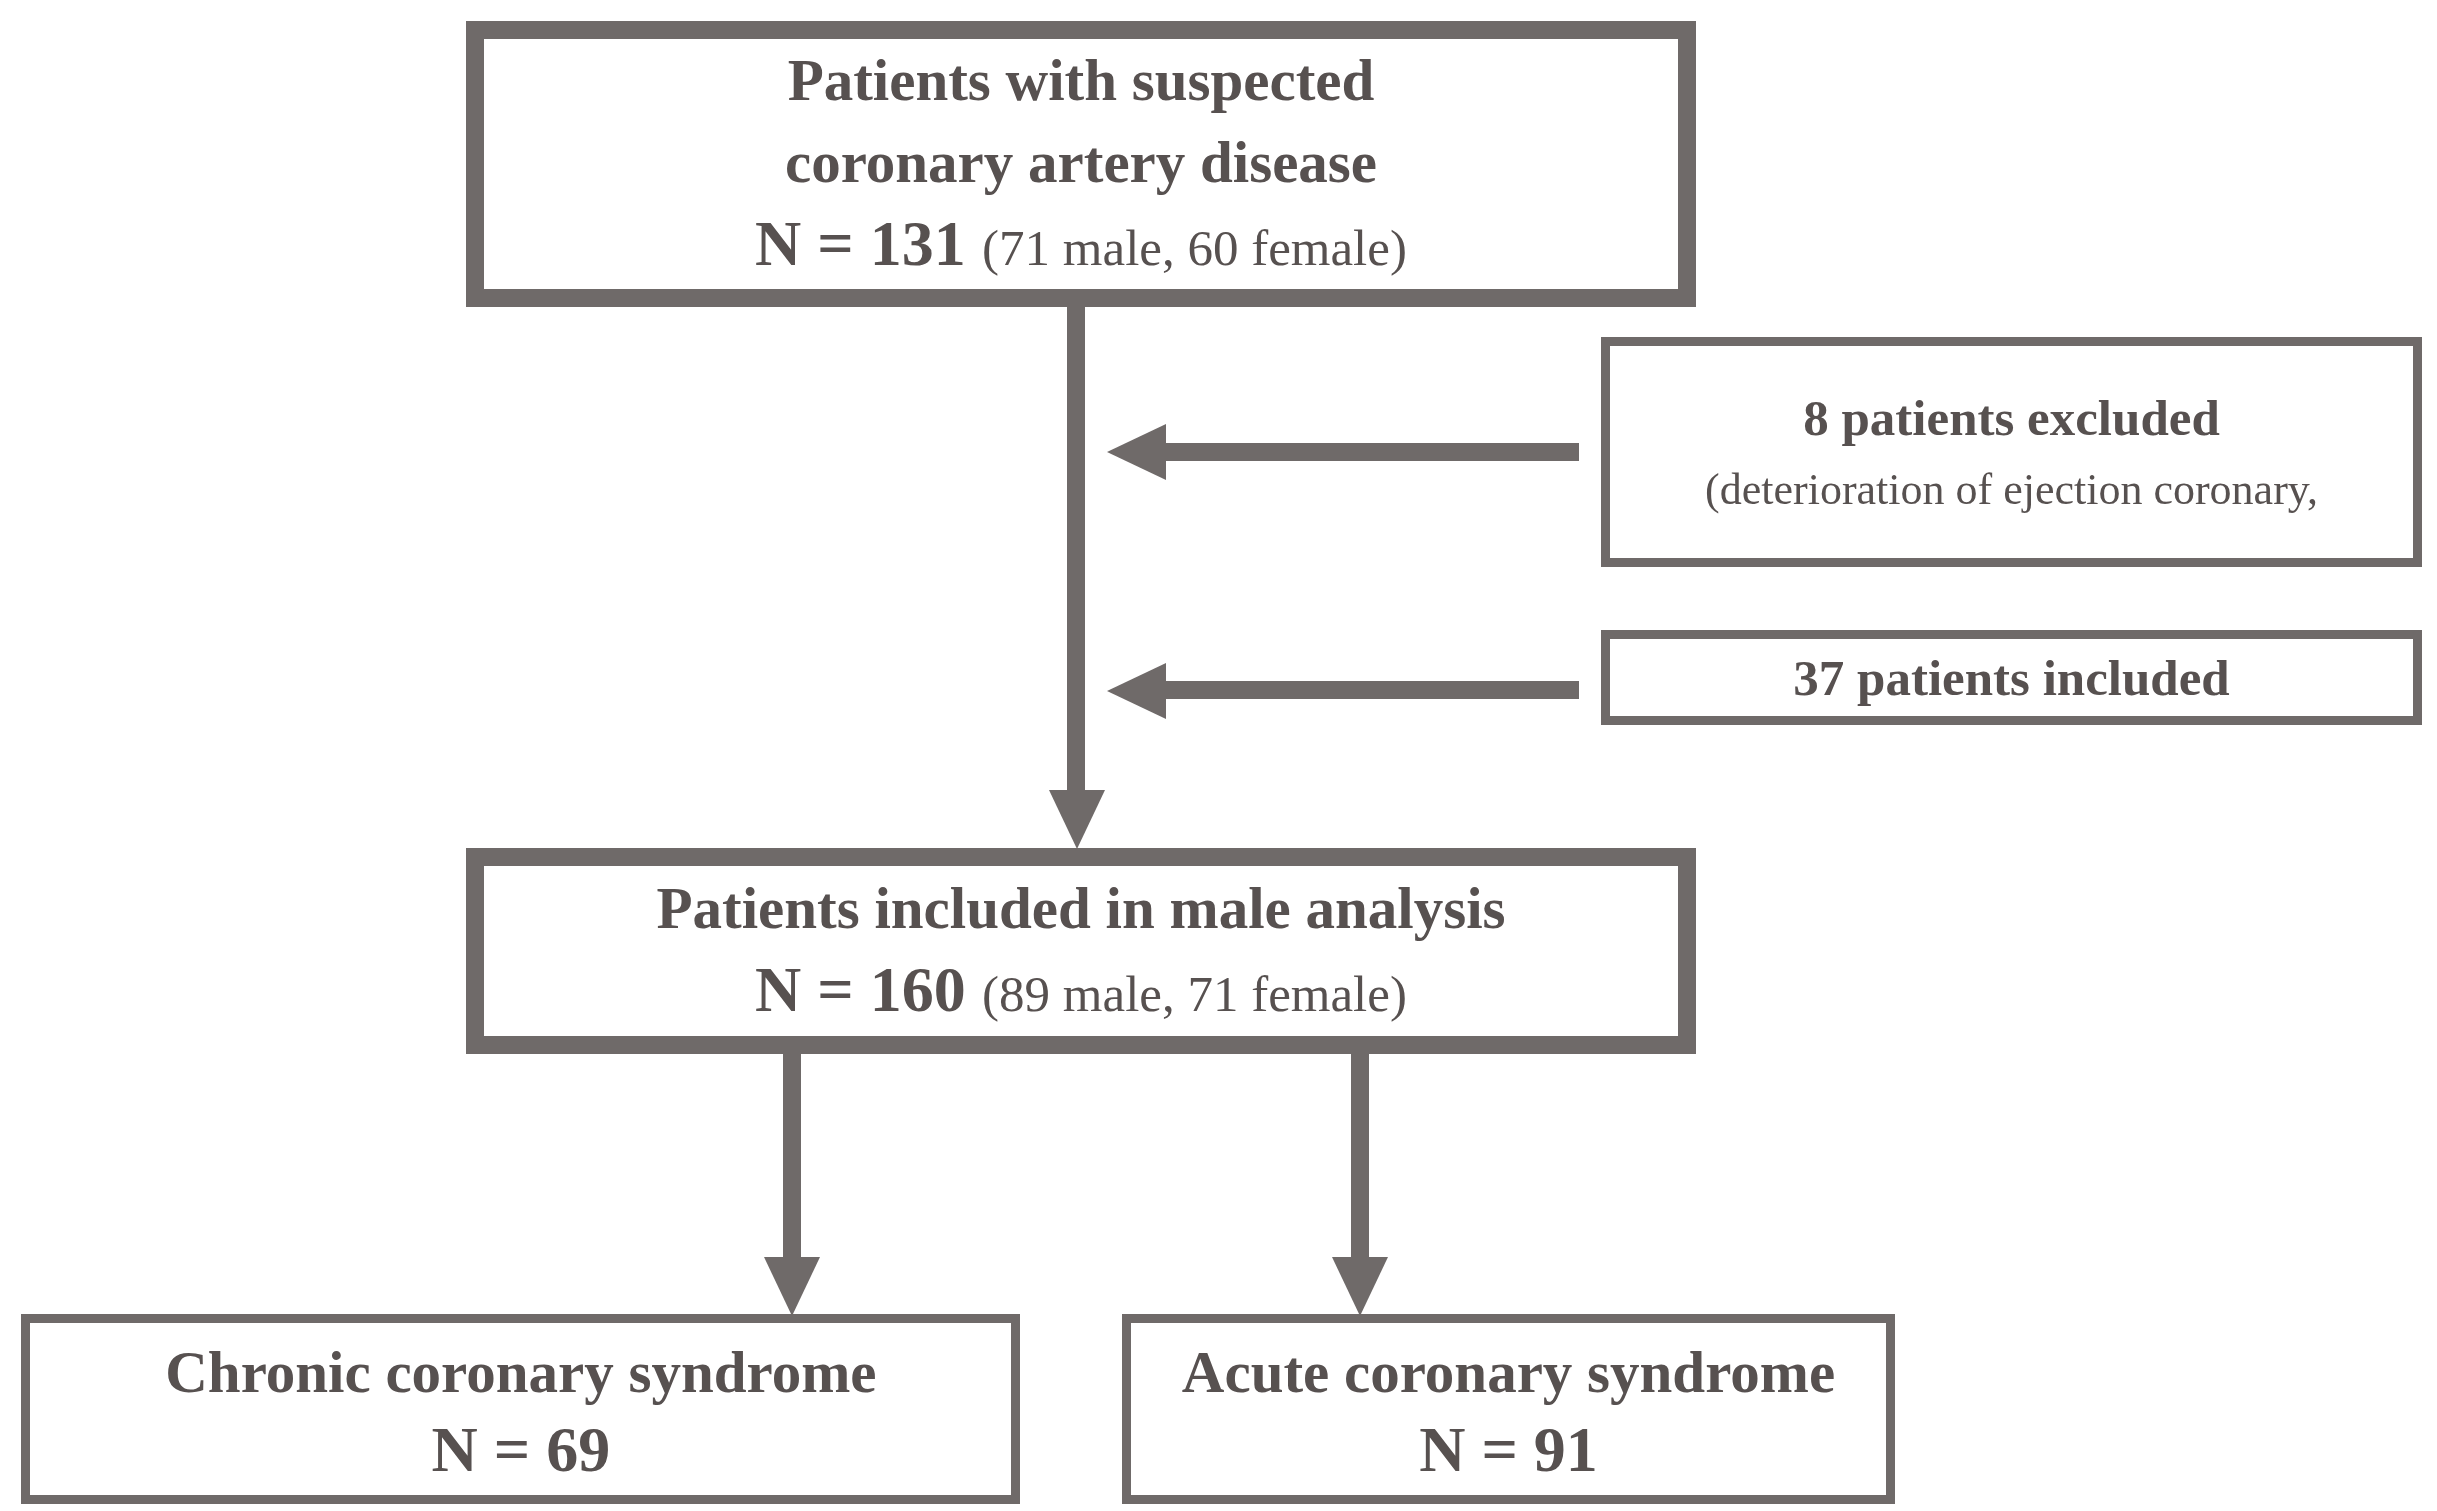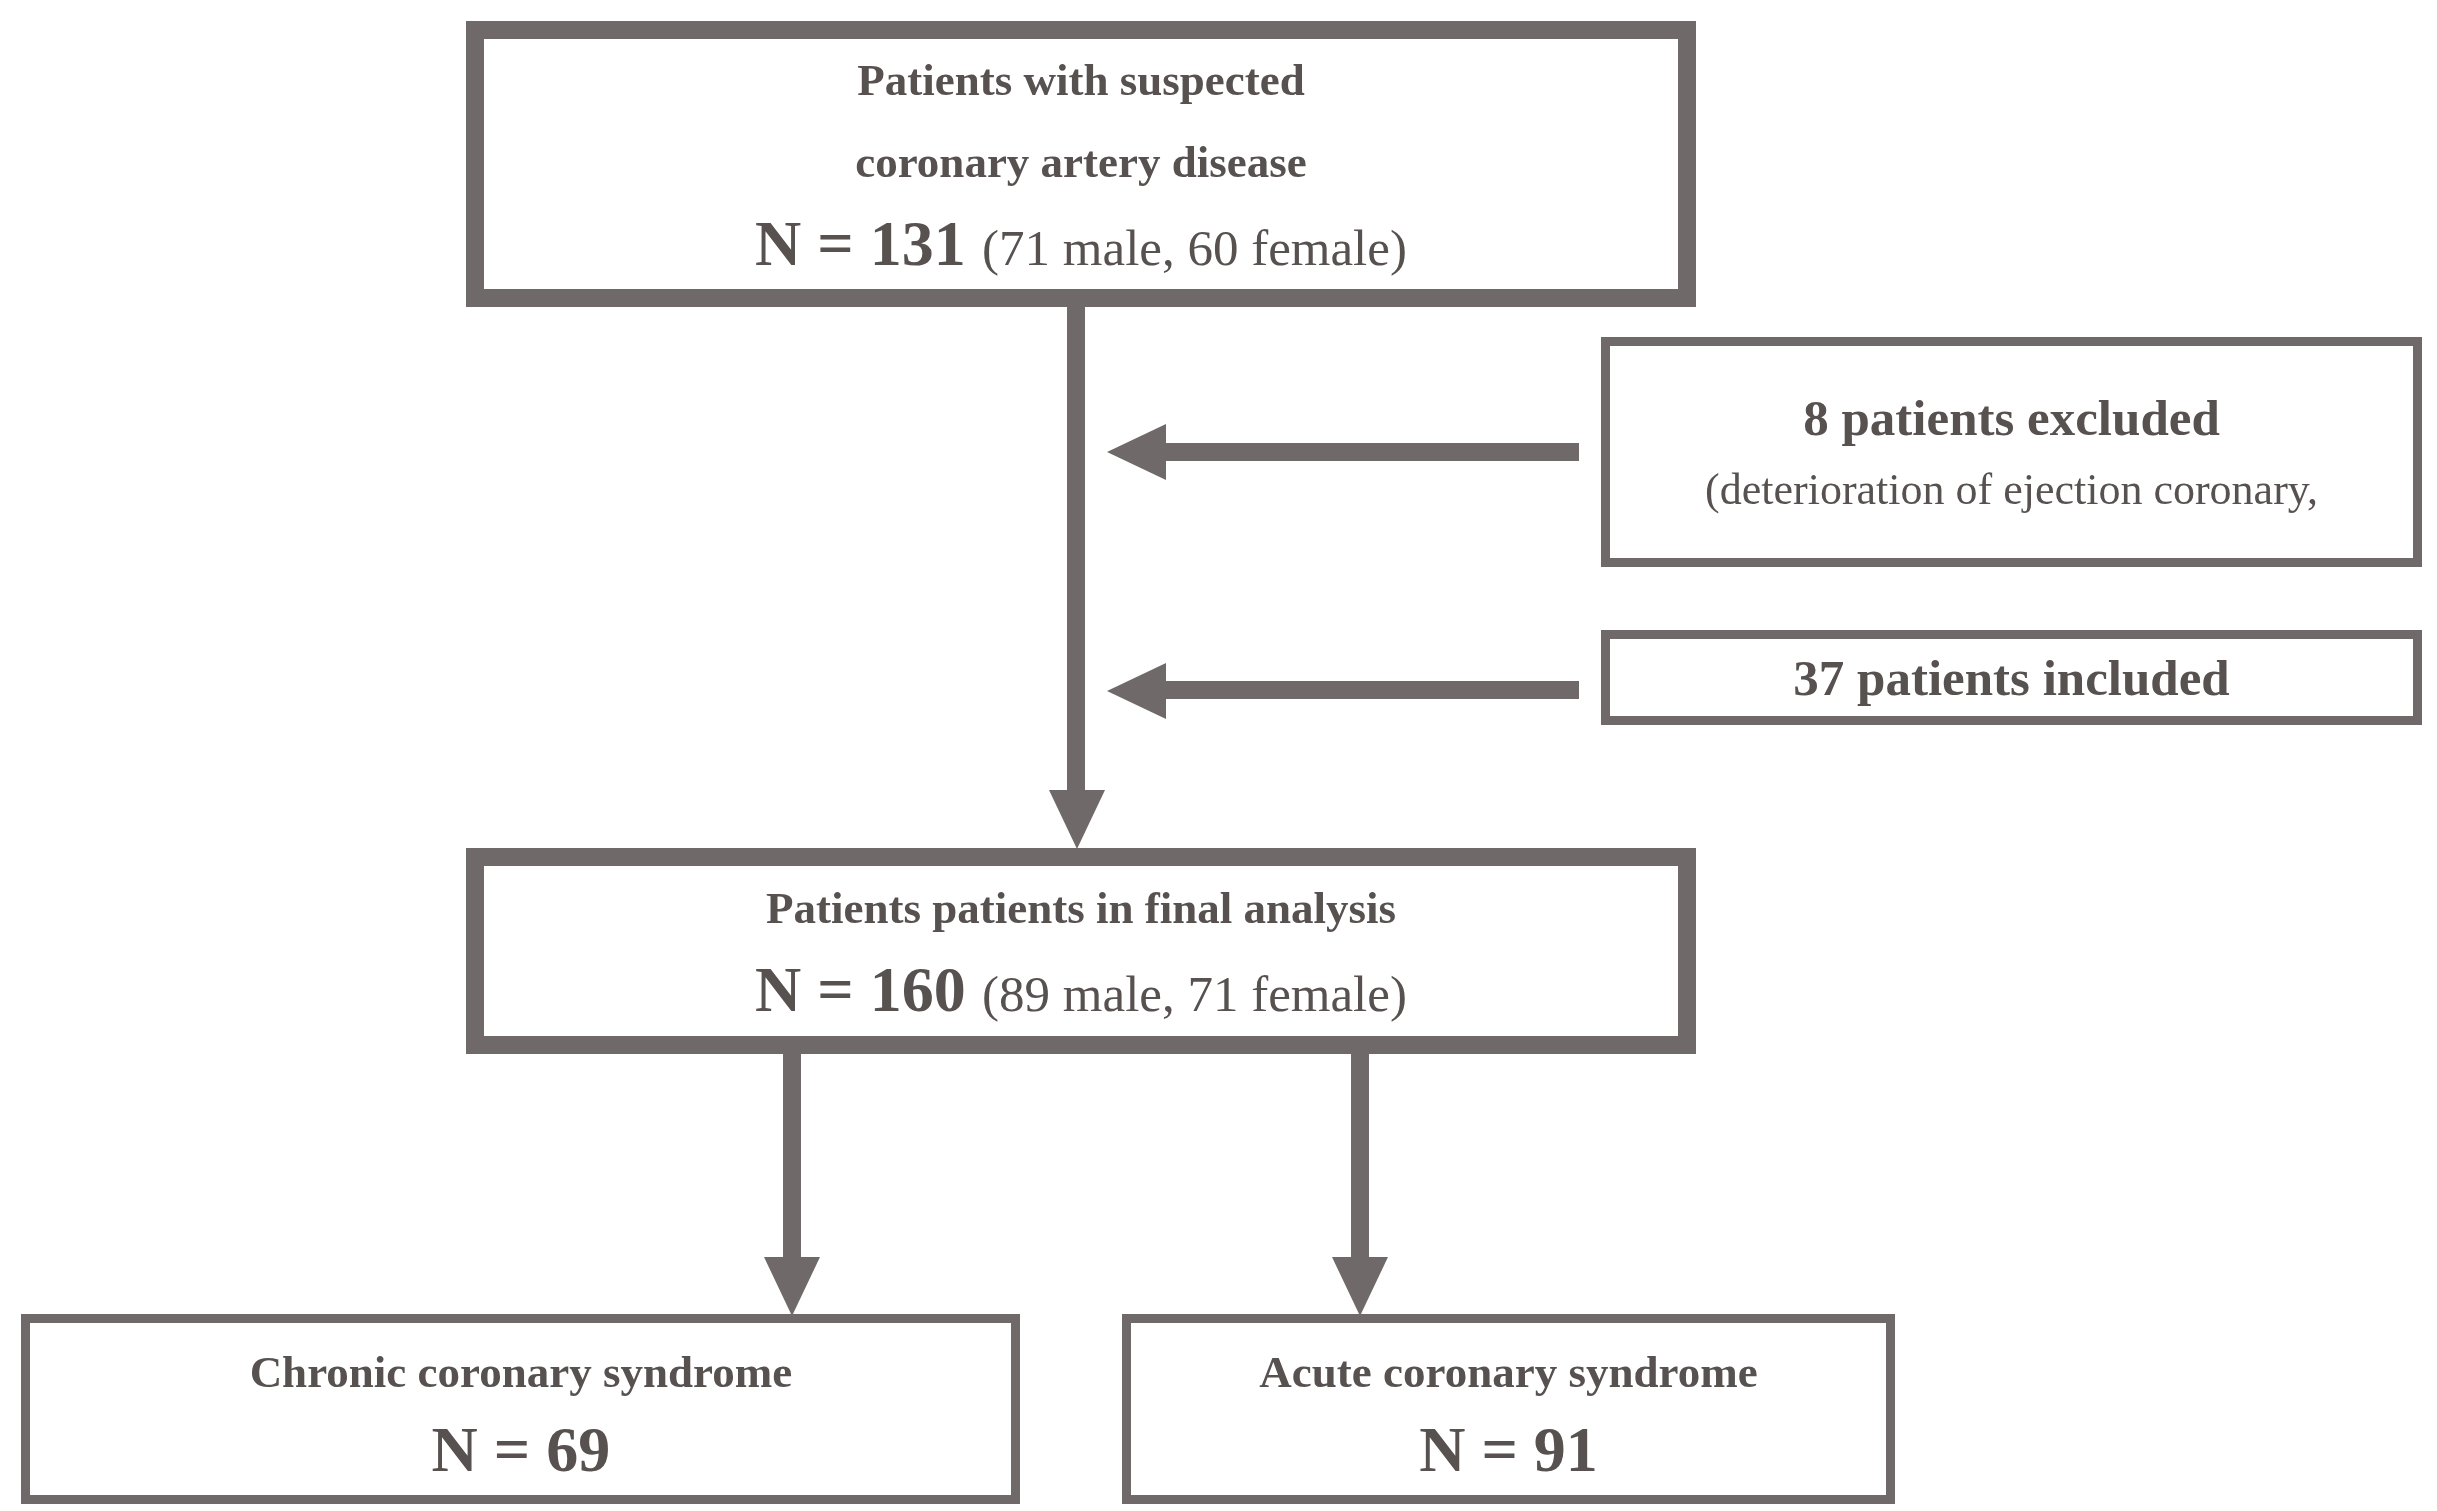--- a/index.html
+++ b/index.html
@@ -23,21 +23,21 @@
     box-sizing:border-box;
     background:var(--box-bg);
     border:9px solid var(--line);
     display:flex;
     flex-direction:column;
     align-items:center;
     justify-content:center;
     text-align:center;
   }
   .box.thick{border-width:18px;}
-  .t-big{font-weight:bold;font-size:45px;line-height:82px;white-space:nowrap;}
+  .t-big{font-weight:bold;font-size:59px;line-height:82px;white-space:nowrap;}
   .t-mid{font-weight:bold;font-size:51px;line-height:74px;white-space:nowrap;}
   .t-detail{font-weight:normal;font-size:44px;line-height:69px;white-space:nowrap;}
   .nrow{display:flex;align-items:baseline;justify-content:center;line-height:82px;white-space:nowrap;}
   .n-bold{font-weight:bold;font-size:64px;}
   .n-reg{font-weight:normal;font-size:51px;margin-left:0.32em;}
   .nrow.compact{line-height:74px;}
 
   
   .shaft{position:absolute;background:var(--line);}
   .head-down{
@@ -90,21 +90,21 @@
   <div class="box" id="box-excluded">
     <div class="t-mid">8 patients excluded</div>
     <div class="t-detail">(deterioration of ejection coronary,</div>
   </div>
 
   <div class="box" id="box-included">
     <div class="t-mid">37 patients included</div>
   </div>
 
   <div class="box thick" id="box-final">
-    <div class="t-big">Patients patients in final analysis</div>
+    <div class="t-big">Patients included in male analysis</div>
     <div class="nrow">
       <span class="n-bold">N = 160</span>
       <span class="n-reg">(89 male, 71 female)</span>
     </div>
   </div>
 
   <div class="box" id="box-chronic">
     <div class="t-big">Chronic coronary syndrome</div>
     <div class="nrow compact">
       <span class="n-bold">N = 69</span>

